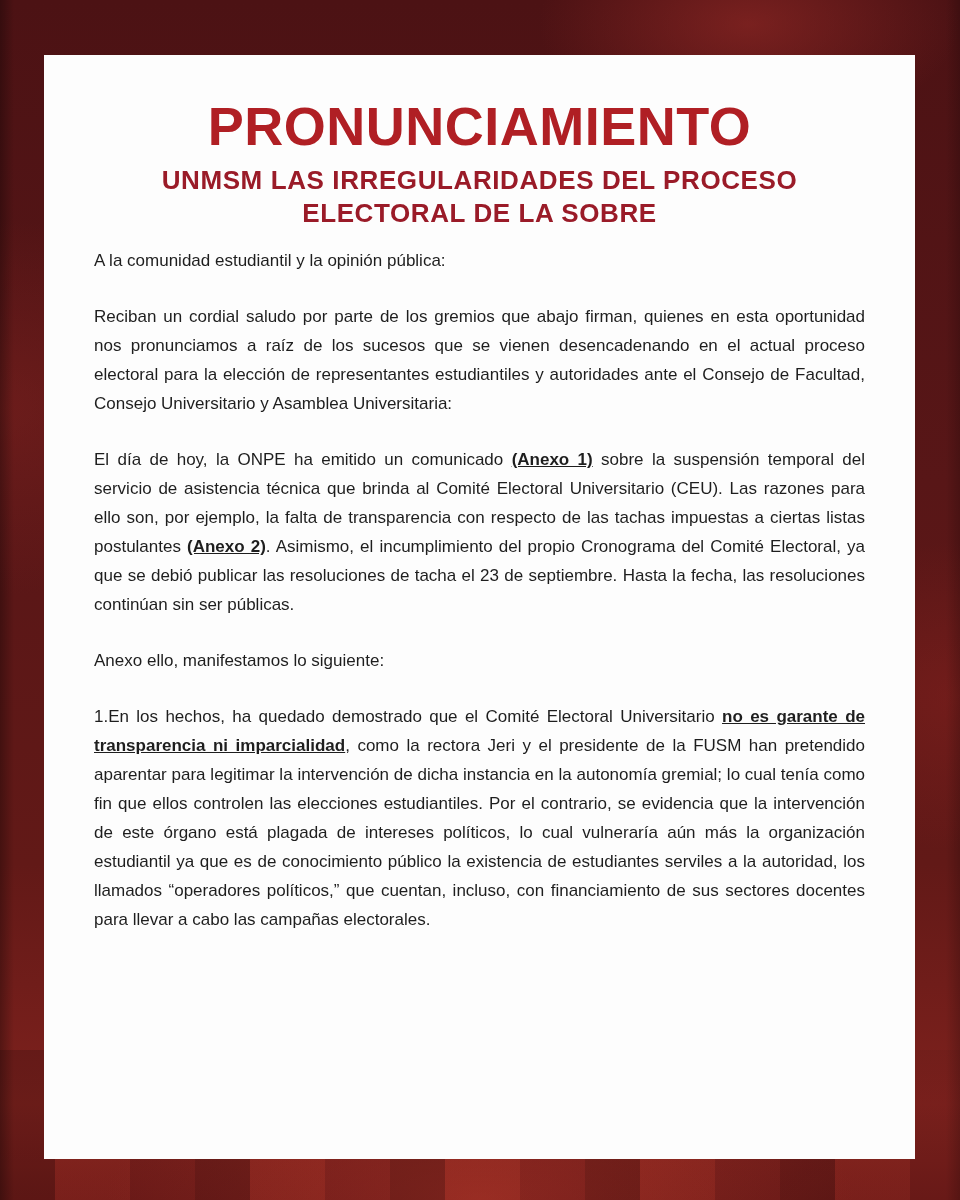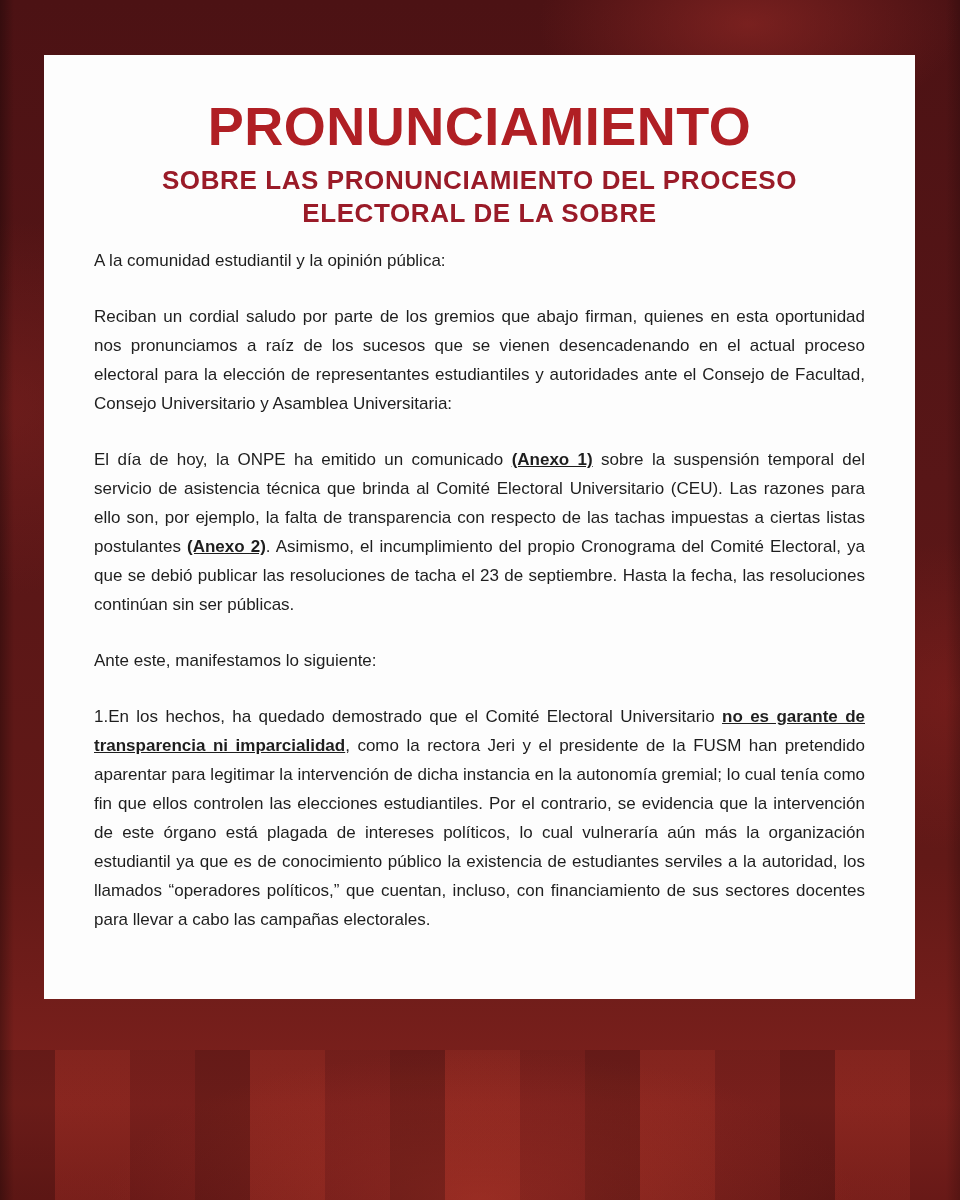--- a/index.html
+++ b/index.html
@@ -37,21 +37,21 @@
     content: "";
     position: absolute;
     inset: 0;
     background: linear-gradient(90deg, rgba(0,0,0,.30) 0, transparent 14px, transparent 946px, rgba(0,0,0,.18) 100%);
   }
   .card {
     position: absolute;
     left: 44px;
     top: 55px;
     width: 871px;
-    height: 944px;
+    height: 1104px;
     box-sizing: border-box;
     padding: 0 50px;
     background: var(--card_bg, #FDFDFD);
     z-index: 2;
   }
   .title {
     margin: 42px 0 0 0;
     text-align: center;
     font-size: 54px;
     line-height: 58px;
@@ -88,31 +88,31 @@
 </style>
 </head>
 <body>
 
 <div class="page-bg">
   <div class="card">
 
     <h1 class="title">PRONUNCIAMIENTO</h1>
 
     <div class="subtitle">
-      <div>SOBRE LAS PRONUNCIAMIENTO DEL PROCESO</div>
+      <div>UNMSM LAS IRREGULARIDADES DEL PROCESO</div>
       <div>ELECTORAL DE LA SOBRE</div>
     </div>
 
     <div class="body-text">
 
       <p class="single">A la comunidad estudiantil y la opinión pública:</p>
 
       <p>Reciban un cordial saludo por parte de los gremios que abajo firman, quienes en esta oportunidad nos pronunciamos a raíz de los sucesos que se vienen desencadenando en el actual proceso electoral para la elección de representantes estudiantiles y autoridades ante el Consejo de Facultad, Consejo Universitario y Asamblea Universitaria:</p>
 
       <p><span>El día de hoy, la ONPE ha emitido un comunicado </span><b>(Anexo 1)</b><span> sobre la suspensión temporal del servicio de asistencia técnica que brinda al Comité Electoral Universitario (CEU). Las razones para ello son, por ejemplo, la falta de transparencia con respecto de las tachas impuestas a ciertas listas postulantes </span><b>(Anexo 2)</b><span>. Asimismo, el incumplimiento del propio Cronograma del Comité Electoral, ya que se debió publicar las resoluciones de tacha el 23 de septiembre. Hasta la fecha, las resoluciones continúan sin ser públicas.</span></p>
 
-      <p class="single">Ante este, manifestamos lo siguiente:</p>
+      <p class="single">Anexo ello, manifestamos lo siguiente:</p>
 
       <p><span>1.En los hechos, ha quedado demostrado que el Comité Electoral Universitario </span><b>no es garante de transparencia ni imparcialidad</b><span>, como la rectora Jeri y el presidente de la FUSM han pretendido aparentar para legitimar la intervención de dicha instancia en la autonomía gremial; lo cual tenía como fin que ellos controlen las elecciones estudiantiles. Por el contrario, se evidencia que la intervención de este órgano está plagada de intereses políticos, lo cual vulneraría aún más la organización estudiantil ya que es de conocimiento público la existencia de estudiantes serviles a la autoridad, los llamados “operadores políticos,” que cuentan, incluso, con financiamiento de sus sectores docentes para llevar a cabo las campañas electorales.</span></p>
 
     </div>
   </div>
 </div>
 
 </body></html>

